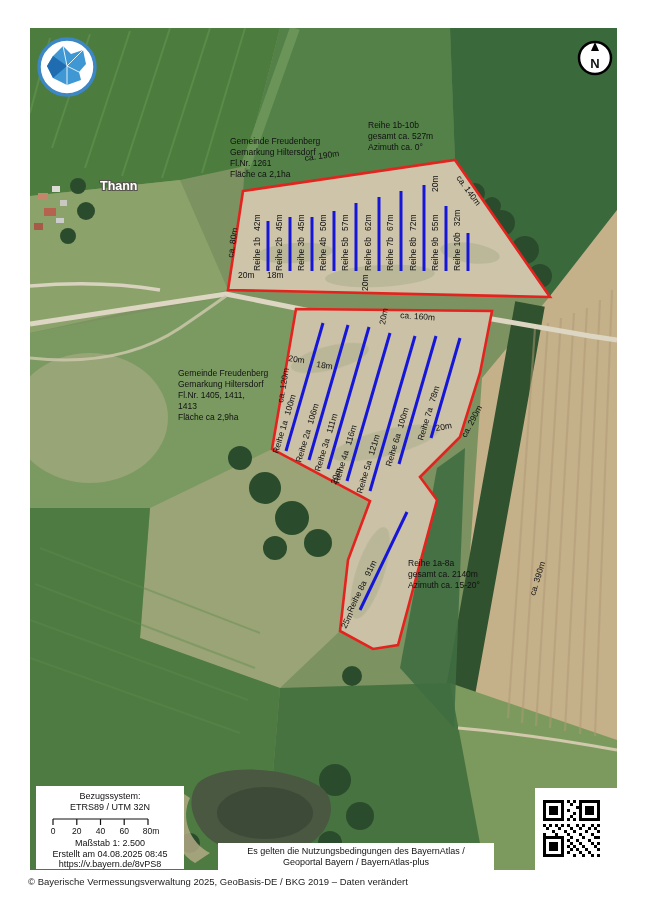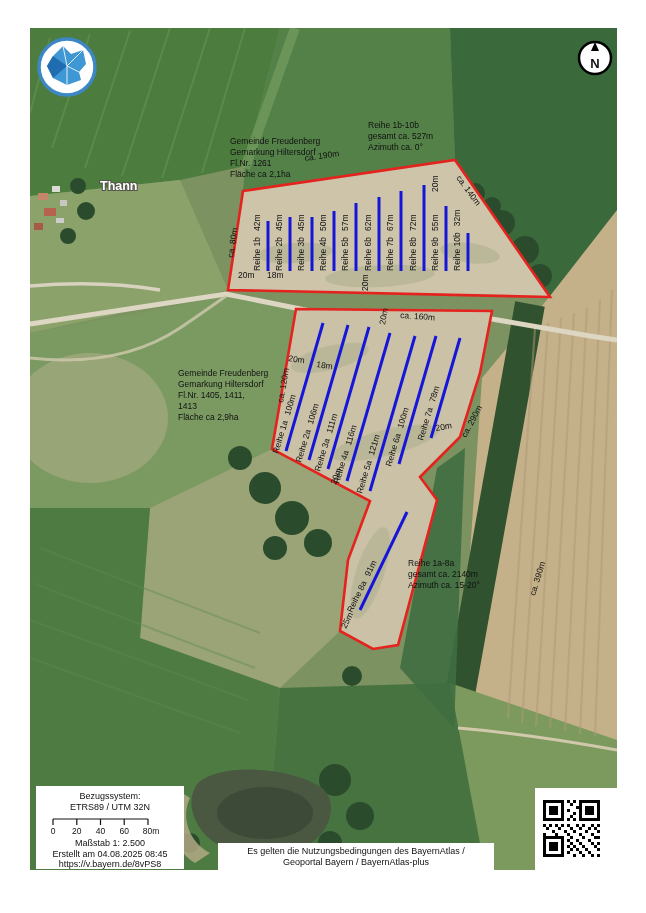--- a/index.html
+++ b/index.html
@@ -288,13 +288,14 @@
                    M27,42h3v3h-3z M36,42h3v3h-3z M48,42h3v3h-3z M54,42h3v3h-3z
                    M24,45h3v3h-3z M30,45h3v3h-3z M39,45h3v3h-3z M51,45h3v3h-3z
                    M27,48h3v3h-3z M33,48h3v3h-3z M42,48h3v3h-3z M54,48h3v3h-3z
                    M24,51h3v3h-3z M36,51h3v3h-3z M45,51h3v3h-3z
                    M30,54h3v3h-3z M39,54h3v3h-3z M48,54h3v3h-3z M54,54h3v3h-3z"></path>
         </g>
       </g>
     </svg>
   </div>
 
+  <div class="footer">© Bayerische Vermessungsverwaltung 2025, GeoBasis-DE / BKG 2019 – Daten verändert</div>
 </div>
 
 </body></html>

